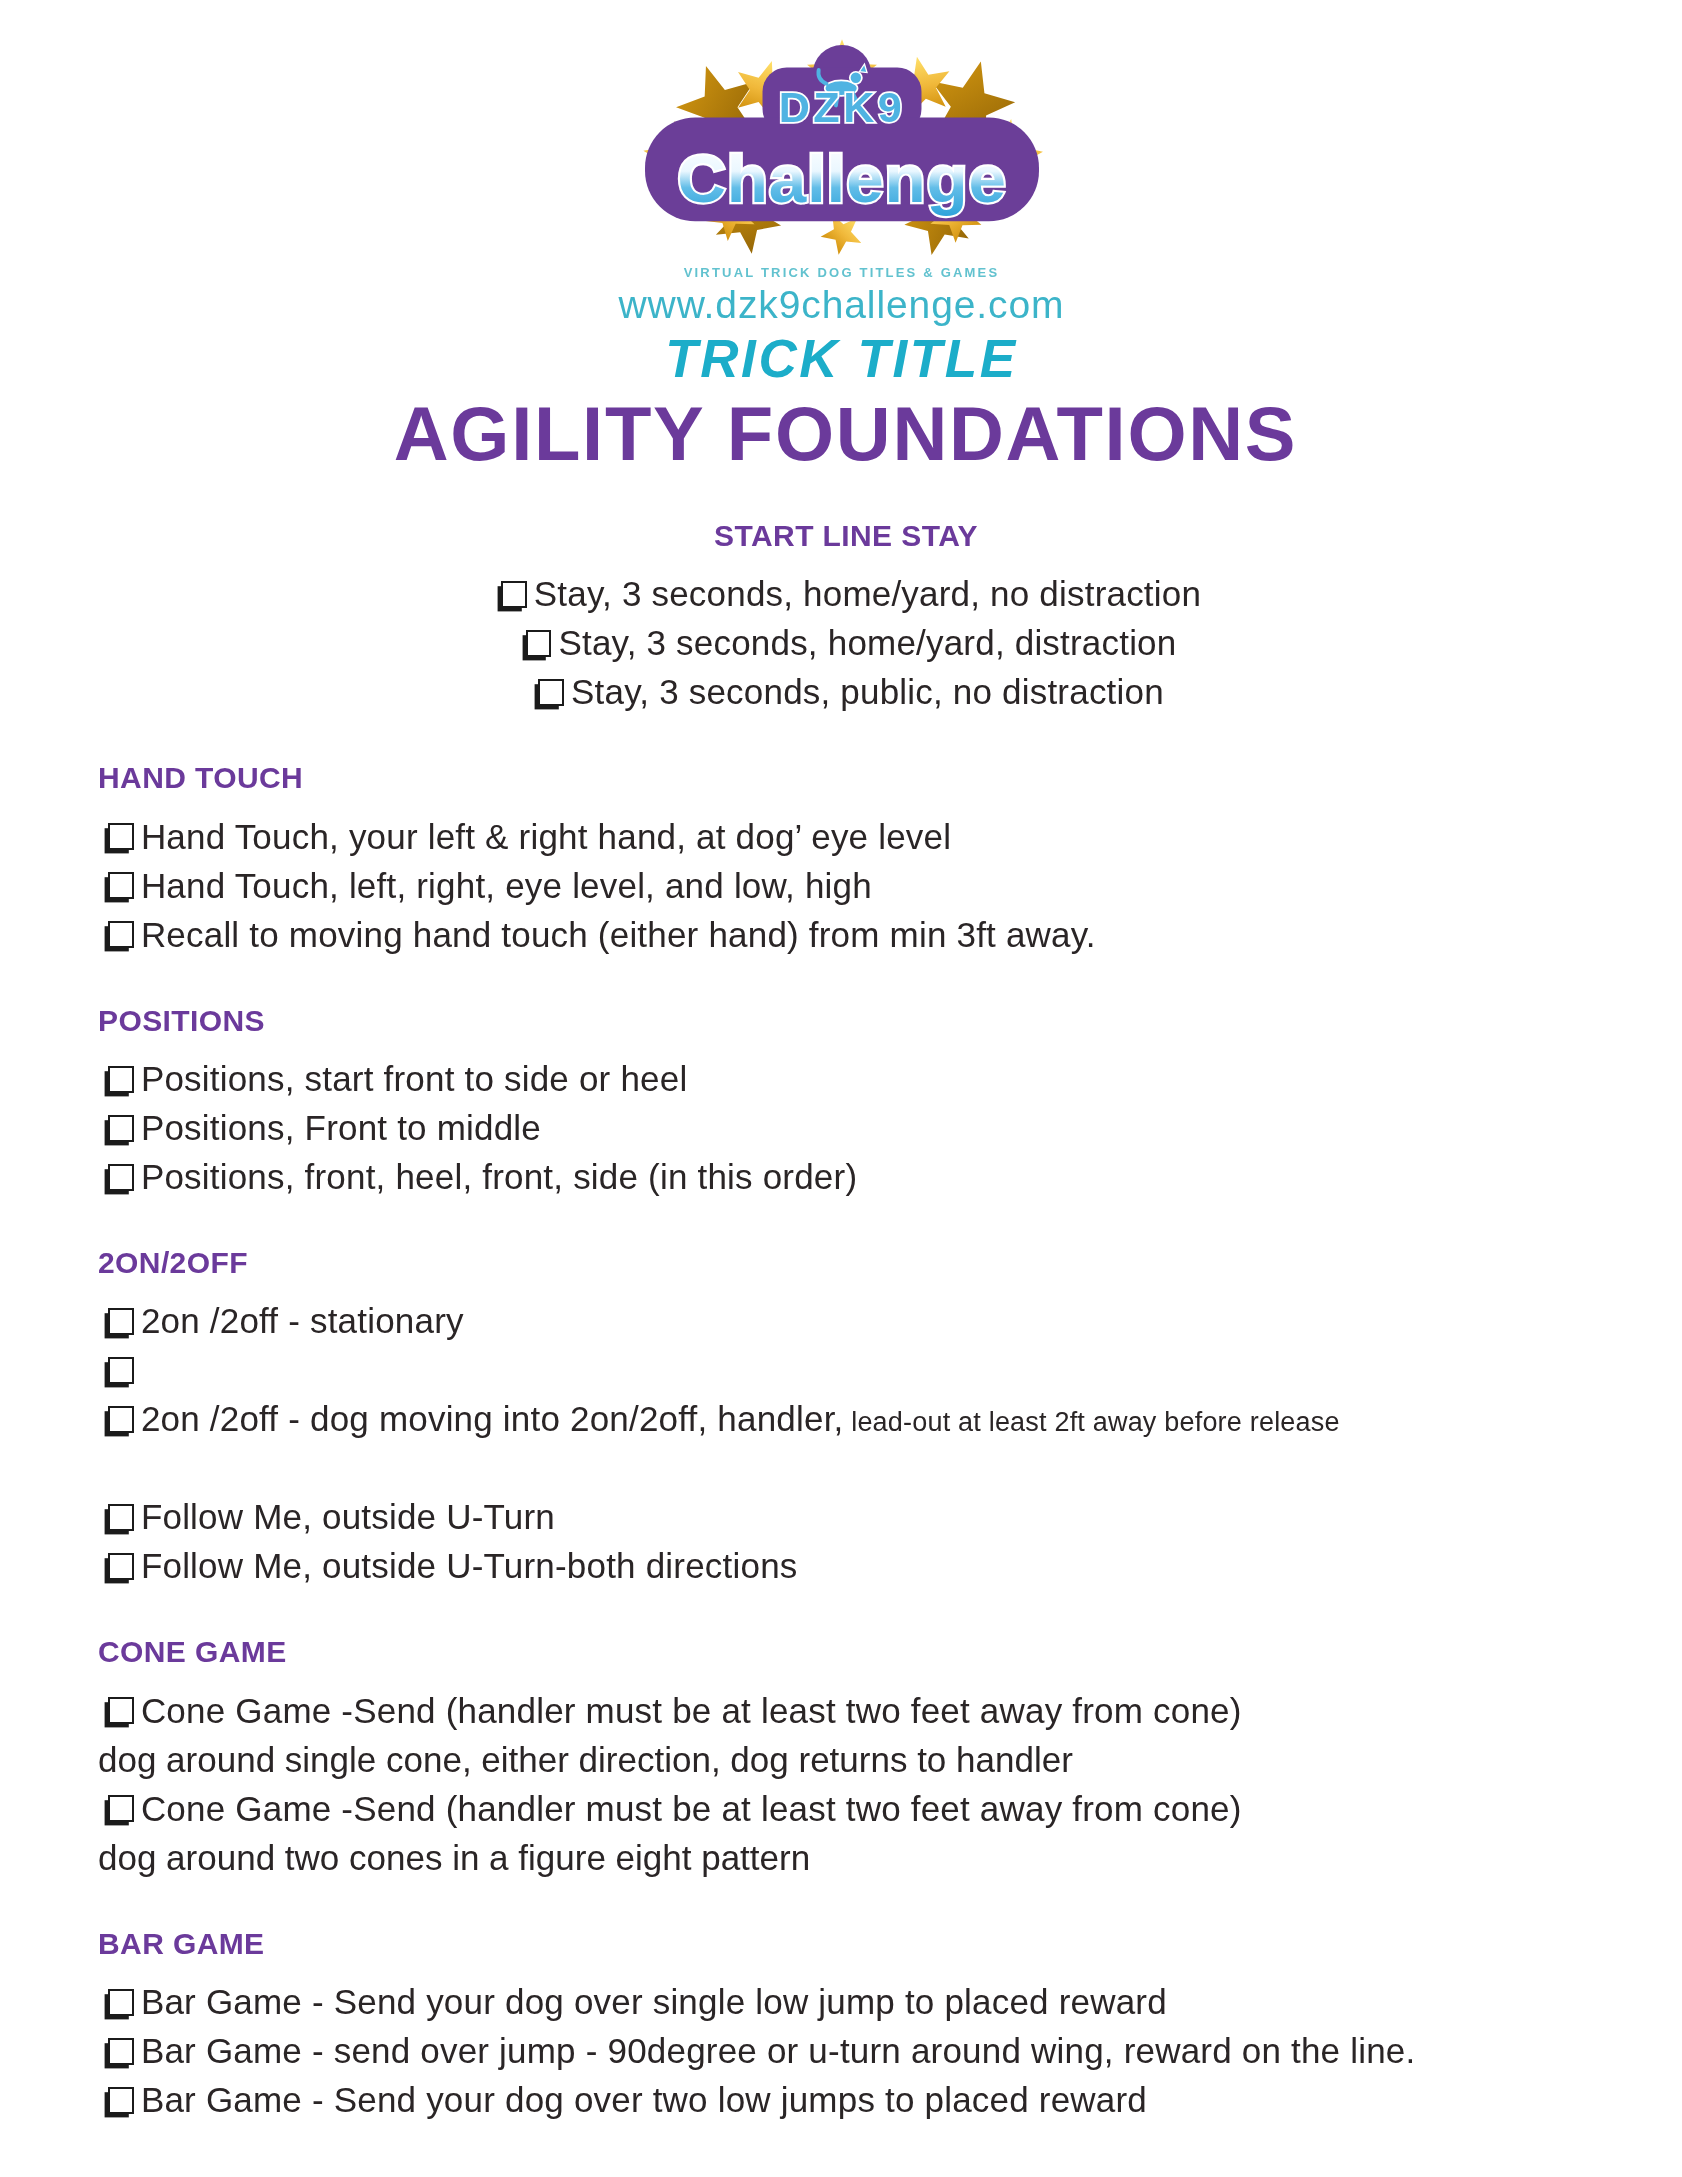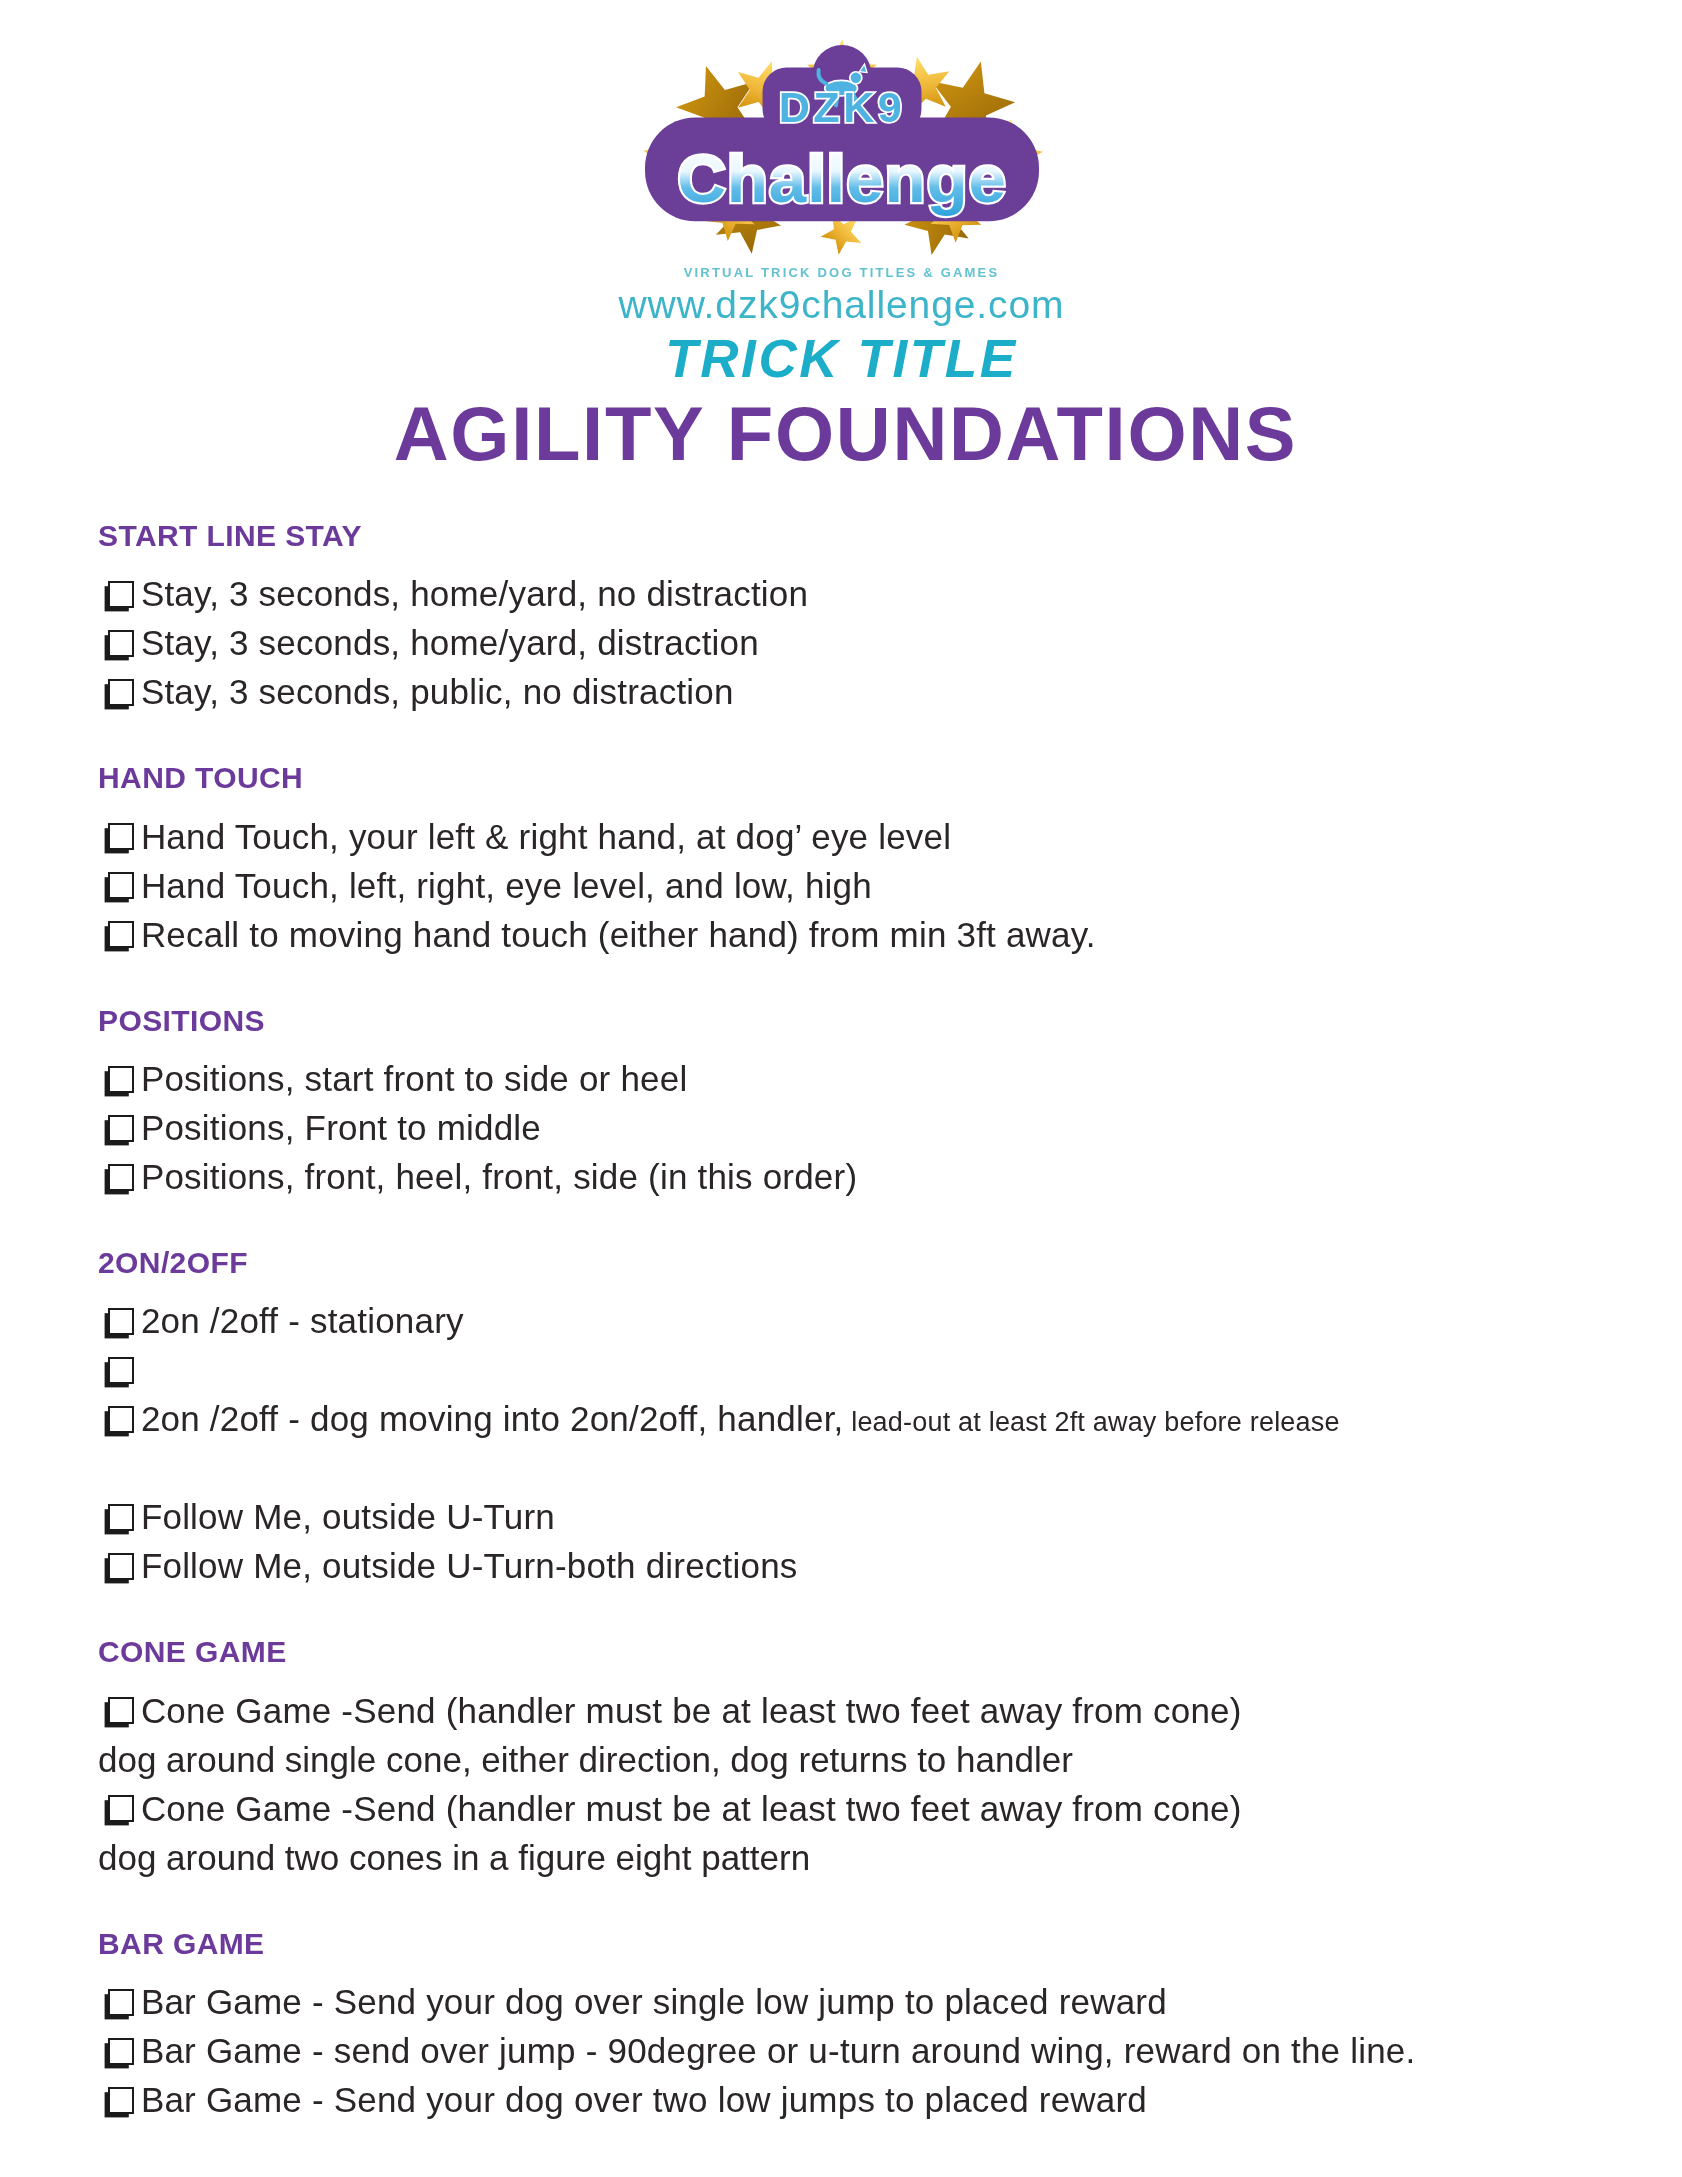--- a/index.html
+++ b/index.html
@@ -47,21 +47,21 @@
     letter-spacing: 1.7px;
     margin: 7px 0 0 0;
     line-height: 1.0;
     padding-left: 8px;
   }
   .content {
     width: 1496px;
     margin: 47px 0 0 98px;
   }
   .section { margin-top: 45px; }
-  .section:first-child { margin-top: 0; }
+  .section:first-child { margin-top: 0; text-align: center; }
   .section-heading {
     font-size: 30px;
     font-weight: 800;
     color: #6b3a9b;
     letter-spacing: 0.4px;
     margin: 0 0 17.3px 0;
     line-height: 1.1;
   }
   .item {
     font-size: 35px;

